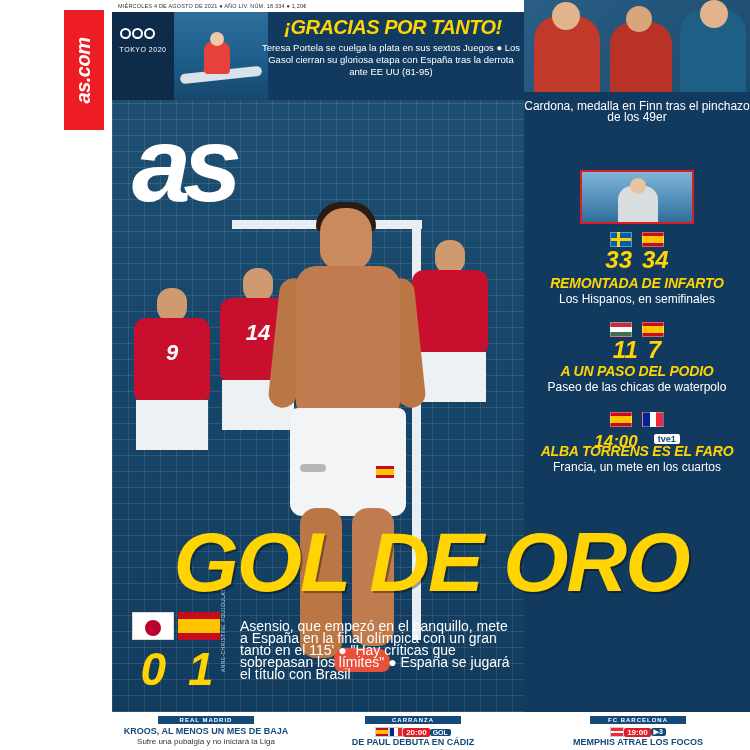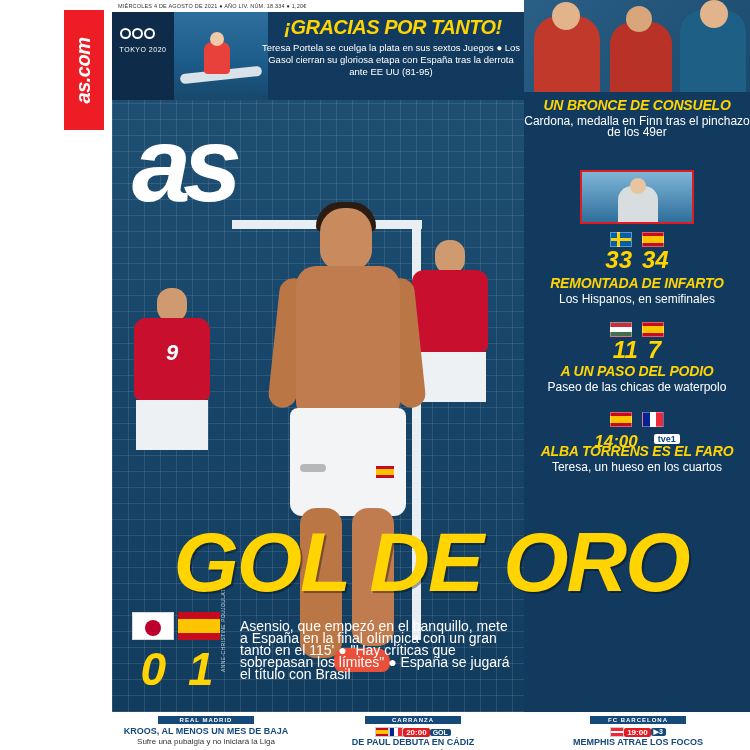--- a/index.html
+++ b/index.html
@@ -292,21 +292,20 @@
     <div class="rc-photo">
       <div class="rc-p-a"></div>
         <div class="rc-p-a-h"></div>
       <div class="rc-p-b"></div>
         <div class="rc-p-b-h"></div>
       <div class="rc-p-c"></div>
         <div class="rc-p-c-h"></div>
     </div>
 
     <div class="rc-block" style="top:98px;">
-      <div class="rc-head">UN BRONCE DE CONSUELO</div>
       <div class="rc-body">Cardona, medalla en Finn tras el pinchazo de los 49er</div>
     </div>
 
     <div class="rc-bronze-photo">
       <div class="bp-sky"></div>
       <div class="bp-person"></div>
       <div class="bp-head"></div>
     </div>
 
     <div class="score-row" style="top:232px;">
@@ -338,35 +337,42 @@
     <div class="score-row" style="top:412px;">
       <span class="flag flag-es"></span>
       <span class="flag flag-fr"></span>
     </div>
     <div class="score-row" style="top:432px;">
       <span class="rc-time">14:00</span>
       <span class="tve-badge">tve1</span>
     </div>
     <div class="rc-block" style="top:444px;">
       <div class="rc-head">ALBA TORRENS ES EL FARO</div>
-      <div class="rc-body">Teresa, un hueso en los cuartos</div>
+      <div class="rc-body">Francia, un mete en los cuartos</div>
     </div>
   </div>
 
   <div class="mainphoto">
     <div class="net"></div>
     <div class="goalpost-h"></div>
     <div class="goalpost-v"></div>
 
     <div class="as-logo">as</div>
 
     <div class="pl pl1">
       <div class="head"></div>
       <div class="shirt">
           <div class="num">9</div>
+        </div>
+      <div class="shorts"></div>
+    </div>
+    <div class="pl pl2">
+      <div class="head"></div>
+      <div class="shirt">
+          <div class="num">14</div>
         </div>
       <div class="shorts"></div>
     </div>
     <div class="pl pl3">
       <div class="head"></div>
       <div class="shirt"></div>
       <div class="shorts"></div>
     </div>
 
     <div class="hero">

